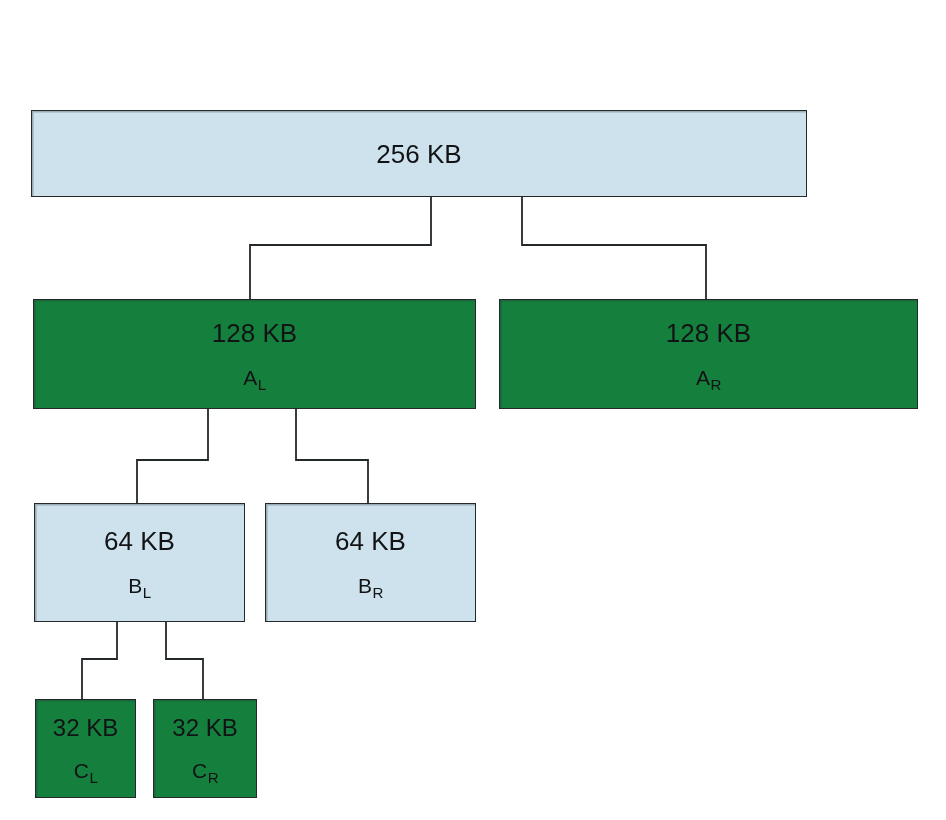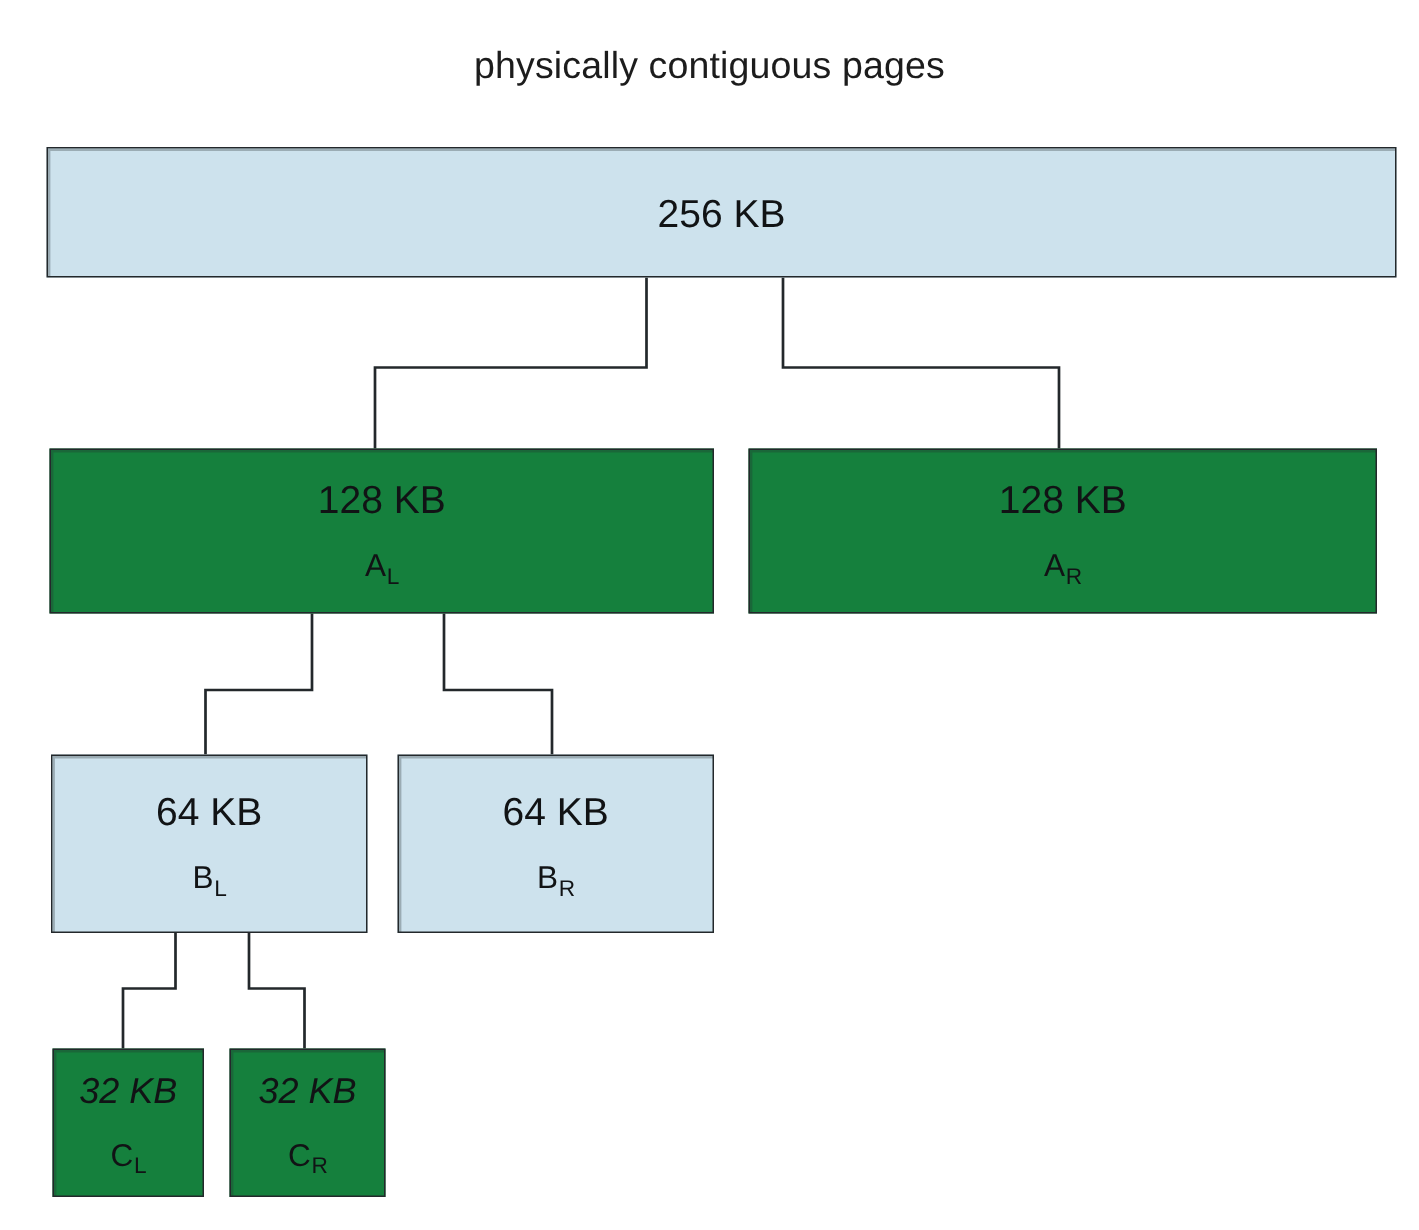--- a/index.html
+++ b/index.html
@@ -51,21 +51,21 @@
   }
   .node.blue  { background: #cde2ed; }
   .node.gray  { background: #15803d; }
 
   .node-size {
     font-size: 26px;
     line-height: 30px;
     color: #111315;
     white-space: nowrap;
   }
-  .node-size.small { font-size: 24px; line-height: 27px; font-style: italic; }
+  .node-size.small { font-size: 24px; line-height: 27px; }
 
   .node-tag {
     font-size: 21px;
     line-height: 23px;
     color: #111315;
     margin-top: 18px;
     white-space: nowrap;
   }
   .node-tag sub {
     font-size: 0.72em;
@@ -74,33 +74,32 @@
     top: 0.36em;
     left: 0.5px;
   }
   .node.single .node-size { margin: 0; }
 </style>
 </head>
 <body>
 
 <div id="canvas">
 
-  <div class="caption">physically contiguous pages</div>
 
   <svg id="diagram-svg" viewBox="0 0 946 820" preserveAspectRatio="none" aria-hidden="true">
       <path d="M 431 185 L 431 245 L 250 245 L 250 299" fill="none" stroke="#23282b" stroke-width="1.8" stroke-linecap="butt" stroke-linejoin="miter"></path>
       <path d="M 522 185 L 522 245 L 706 245 L 706 299" fill="none" stroke="#23282b" stroke-width="1.8" stroke-linecap="butt" stroke-linejoin="miter"></path>
       <path d="M 208 409 L 208 460 L 137 460 L 137 503" fill="none" stroke="#23282b" stroke-width="1.8" stroke-linecap="butt" stroke-linejoin="miter"></path>
       <path d="M 296 409 L 296 460 L 368 460 L 368 503" fill="none" stroke="#23282b" stroke-width="1.8" stroke-linecap="butt" stroke-linejoin="miter"></path>
       <path d="M 117 622 L 117 659 L 82 659 L 82 699" fill="none" stroke="#23282b" stroke-width="1.8" stroke-linecap="butt" stroke-linejoin="miter"></path>
       <path d="M 166 622 L 166 659 L 203 659 L 203 699" fill="none" stroke="#23282b" stroke-width="1.8" stroke-linecap="butt" stroke-linejoin="miter"></path>
     </svg>
 
   <div id="nodes-layer">
-      <div class="node blue single" style="left: 31px; top: 98px; width: 900px; height: 87px;">
+      <div class="node blue single" style="left: 31px; top: 110px; width: 776px; height: 87px;">
         <div class="node-size">256 KB</div>
       </div>
       <div class="node gray" style="left: 33px; top: 299px; width: 443px; height: 110px;">
         <div class="node-size">128 KB</div>
         <div class="node-tag">A<sub>L</sub></div>
       </div>
       <div class="node gray" style="left: 499px; top: 299px; width: 419px; height: 110px;">
         <div class="node-size">128 KB</div>
         <div class="node-tag">A<sub>R</sub></div>
       </div>

